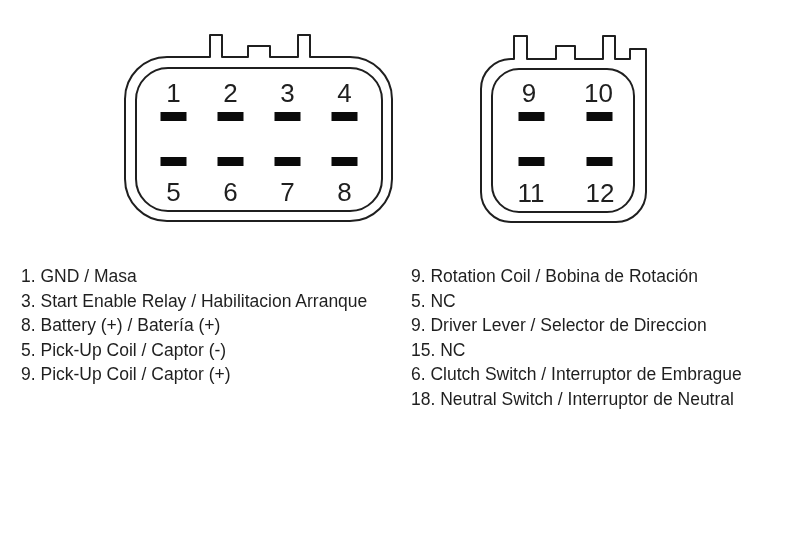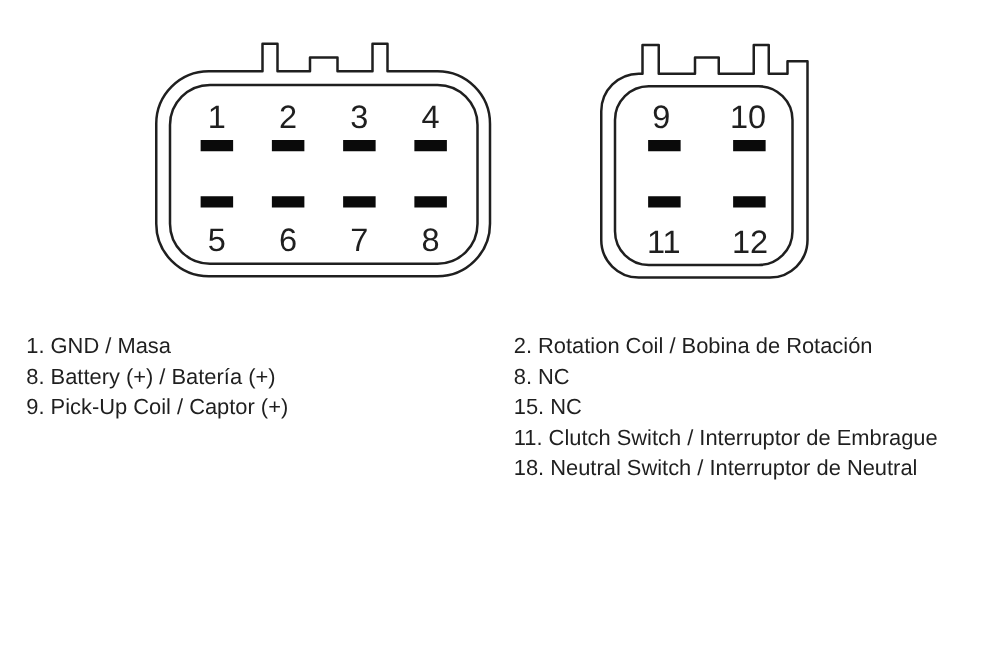--- a/index.html
+++ b/index.html
@@ -100,25 +100,28 @@
         <text class="pin-num" x="529" y="102">9</text>
         <text class="pin-num" x="598.5" y="102">10</text>
         <text class="pin-num" x="531" y="202">11</text>
         <text class="pin-num" x="600" y="202">12</text>
       </g>
     </g>
   </svg>
 
   <div class="legend-col legend-col-left">
     <div>1. GND / Masa</div>
+    <div>3. Start Enable Relay / Habilitacion Arranque</div>
     <div>8. Battery (+) / Batería (+)</div>
+    <div>5. Pick-Up Coil / Captor (-)</div>
     <div>9. Pick-Up Coil / Captor (+)</div>
   </div>
 
   <div class="legend-col legend-col-right">
-    <div>2. Rotation Coil / Bobina de Rotación</div>
-    <div>8. NC</div>
+    <div>9. Rotation Coil / Bobina de Rotación</div>
+    <div>5. NC</div>
+    <div>9. Driver Lever / Selector de Direccion</div>
     <div>15. NC</div>
-    <div>11. Clutch Switch / Interruptor de Embrague</div>
+    <div>6. Clutch Switch / Interruptor de Embrague</div>
     <div>18. Neutral Switch / Interruptor de Neutral</div>
   </div>
 
 </div>
 
 </body></html>

